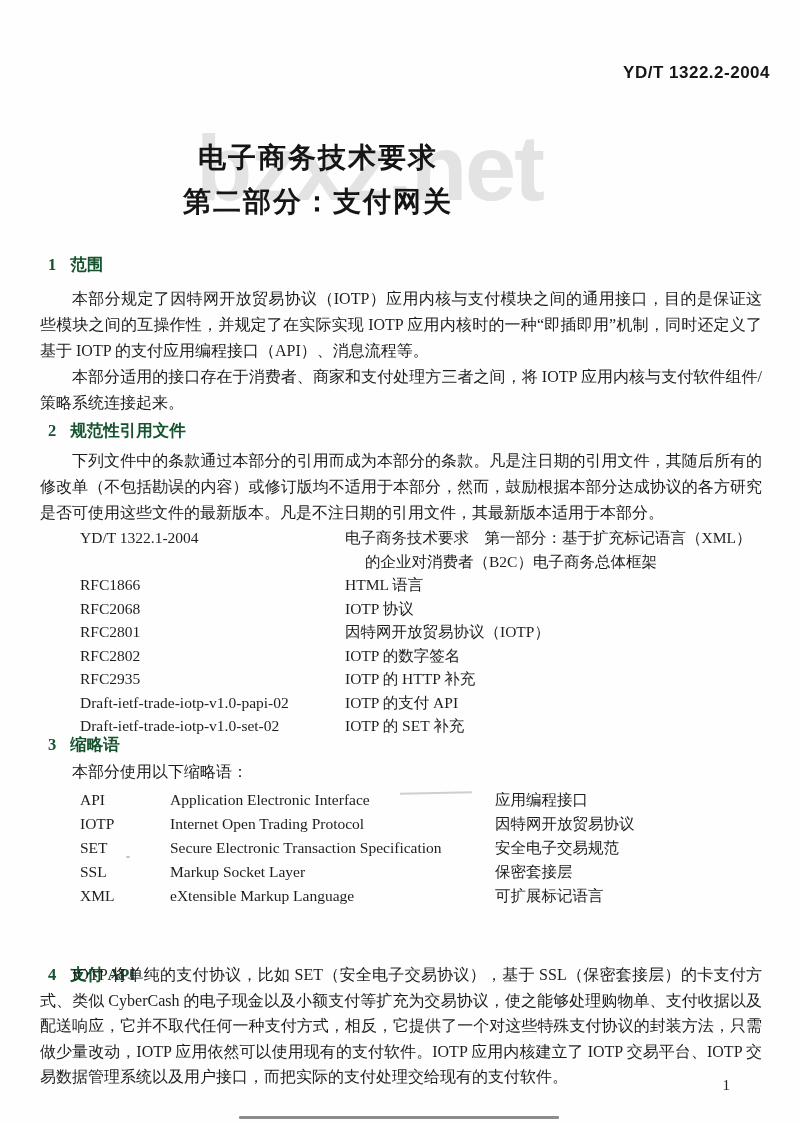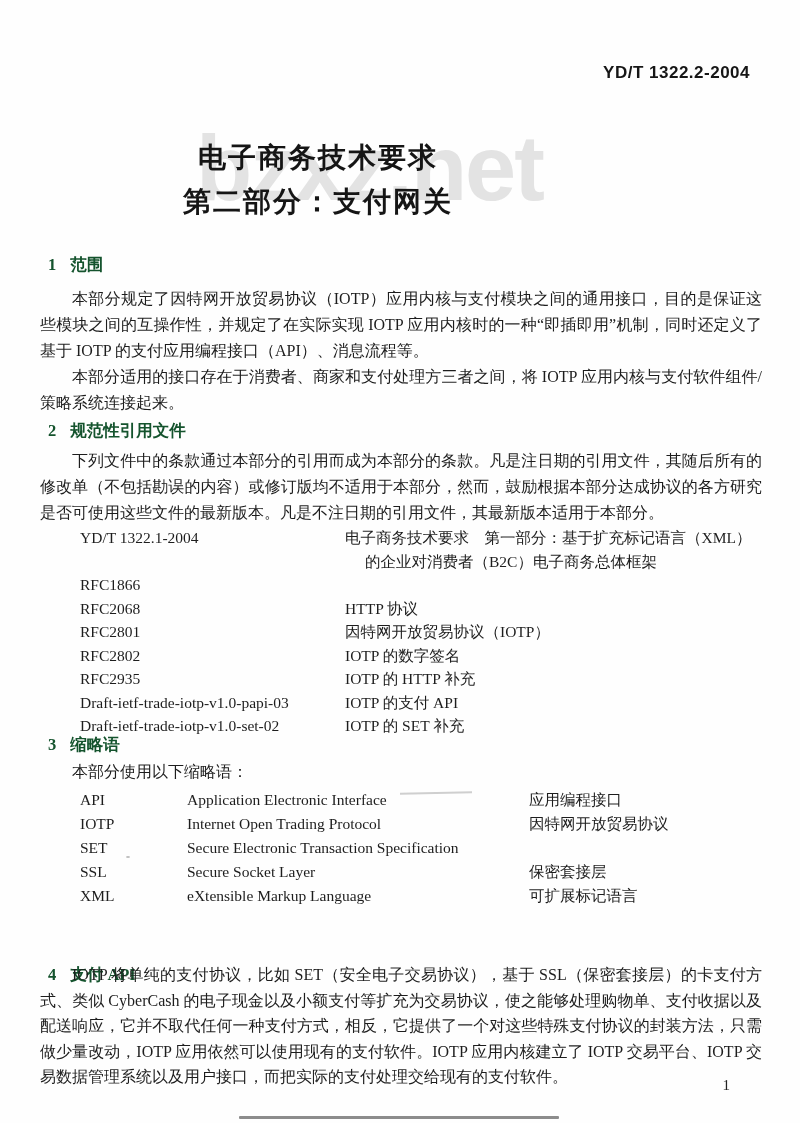--- a/index.html
+++ b/index.html
@@ -7,21 +7,21 @@
     position:relative;
     width:800px;height:1123px;
     margin:0 auto;
     background:#fefefe;
     font-family:"Liberation Serif","DejaVu Serif",serif;
     color:#1d1d1d;
     overflow:hidden;
   }
   
   .doc-number{
-    position:absolute;top:63px;right:50px;
+    position:absolute;top:63px;right:30px;
     font-family:"Liberation Sans","DejaVu Sans",sans-serif;
     font-weight:bold;font-size:17px;letter-spacing:.5px;color:#161616;
   }
   
   .watermark{
     position:absolute;top:122px;left:196px;
     font-family:"Liberation Sans","DejaVu Sans",sans-serif;
     font-weight:bold;font-size:92px;line-height:92px;
     color:#e3e3e3;letter-spacing:-2px;z-index:0;user-select:none;
   }
@@ -46,21 +46,21 @@
   
   .refs{position:absolute;left:40px;width:722px;font-size:15.5px;line-height:23.5px;}
   .ref-row{display:flex;padding-left:40px;}
   .ref-code{width:265px;flex:0 0 265px;}
   .ref-desc{flex:1;}
   .ref-cont{padding-left:325px;}
   
   .abbr-intro{position:absolute;left:40px;width:722px;font-size:16px;}
   .abbr-intro p{margin:0;text-indent:2em;}
   .abbrs{position:absolute;left:40px;width:722px;font-size:15.5px;line-height:24px;}
-  .abbr-row{display:flex;padding-left:40px;gap:17px;}
+  .abbr-row{display:flex;padding-left:40px;}
   .abbr-key{width:90px;flex:0 0 90px;}
   .abbr-en{width:325px;flex:0 0 325px;}
   .abbr-cn{flex:1;}
   
   .page-number{position:absolute;top:1077px;right:70px;font-size:15px;color:#222;}
   .bottom-bar{
     position:absolute;top:1116px;left:239px;width:320px;height:3px;
     background:#8c8c8c;border-radius:1px;
   }
   
@@ -103,39 +103,40 @@
   </div>
 
   <div class="refs" style="top:526px;">
     <div class="ref-row">
       <span class="ref-code">YD/T 1322.1-2004</span>
       <span class="ref-desc">电子商务技术要求　第一部分：基于扩充标记语言（XML）</span>
     </div>
     <div class="ref-cont">的企业对消费者（B2C）电子商务总体框架</div>
     <div class="ref-row">
       <span class="ref-code">RFC1866</span>
+      <span class="ref-desc">HTML 语言</span>
     </div>
     <div class="ref-row">
       <span class="ref-code">RFC2068</span>
-      <span class="ref-desc">HTTP 协议</span>
+      <span class="ref-desc">IOTP 协议</span>
     </div>
     <div class="ref-row">
       <span class="ref-code">RFC2801</span>
       <span class="ref-desc">因特网开放贸易协议（IOTP）</span>
     </div>
     <div class="ref-row">
       <span class="ref-code">RFC2802</span>
       <span class="ref-desc">IOTP 的数字签名</span>
     </div>
     <div class="ref-row">
       <span class="ref-code">RFC2935</span>
       <span class="ref-desc">IOTP 的 HTTP 补充</span>
     </div>
     <div class="ref-row">
-      <span class="ref-code">Draft-ietf-trade-iotp-v1.0-papi-03</span>
+      <span class="ref-code">Draft-ietf-trade-iotp-v1.0-papi-02</span>
       <span class="ref-desc">IOTP 的支付 API</span>
     </div>
     <div class="ref-row">
       <span class="ref-code">Draft-ietf-trade-iotp-v1.0-set-02</span>
       <span class="ref-desc">IOTP 的 SET 补充</span>
     </div>
   </div>
 
   <div class="sec-heading" style="top:734px;">
     <span class="num">3</span><span>缩略语</span>
@@ -151,24 +152,25 @@
       <span class="abbr-cn">应用编程接口</span>
     </div>
     <div class="abbr-row">
       <span class="abbr-key">IOTP</span>
       <span class="abbr-en">Internet Open Trading Protocol</span>
       <span class="abbr-cn">因特网开放贸易协议</span>
     </div>
     <div class="abbr-row">
       <span class="abbr-key">SET</span>
       <span class="abbr-en">Secure Electronic Transaction Specification</span>
+      <span class="abbr-cn">安全电子交易规范</span>
     </div>
     <div class="abbr-row">
       <span class="abbr-key">SSL</span>
-      <span class="abbr-en">Secure Socket Layer</span>
+      <span class="abbr-en">Markup Socket Layer</span>
       <span class="abbr-cn">保密套接层</span>
     </div>
     <div class="abbr-row">
       <span class="abbr-key">XML</span>
       <span class="abbr-en">eXtensible Markup Language</span>
       <span class="abbr-cn">可扩展标记语言</span>
     </div>
   </div>
 
   <div class="sec-heading" style="top:932px;margin-top:32px;">

